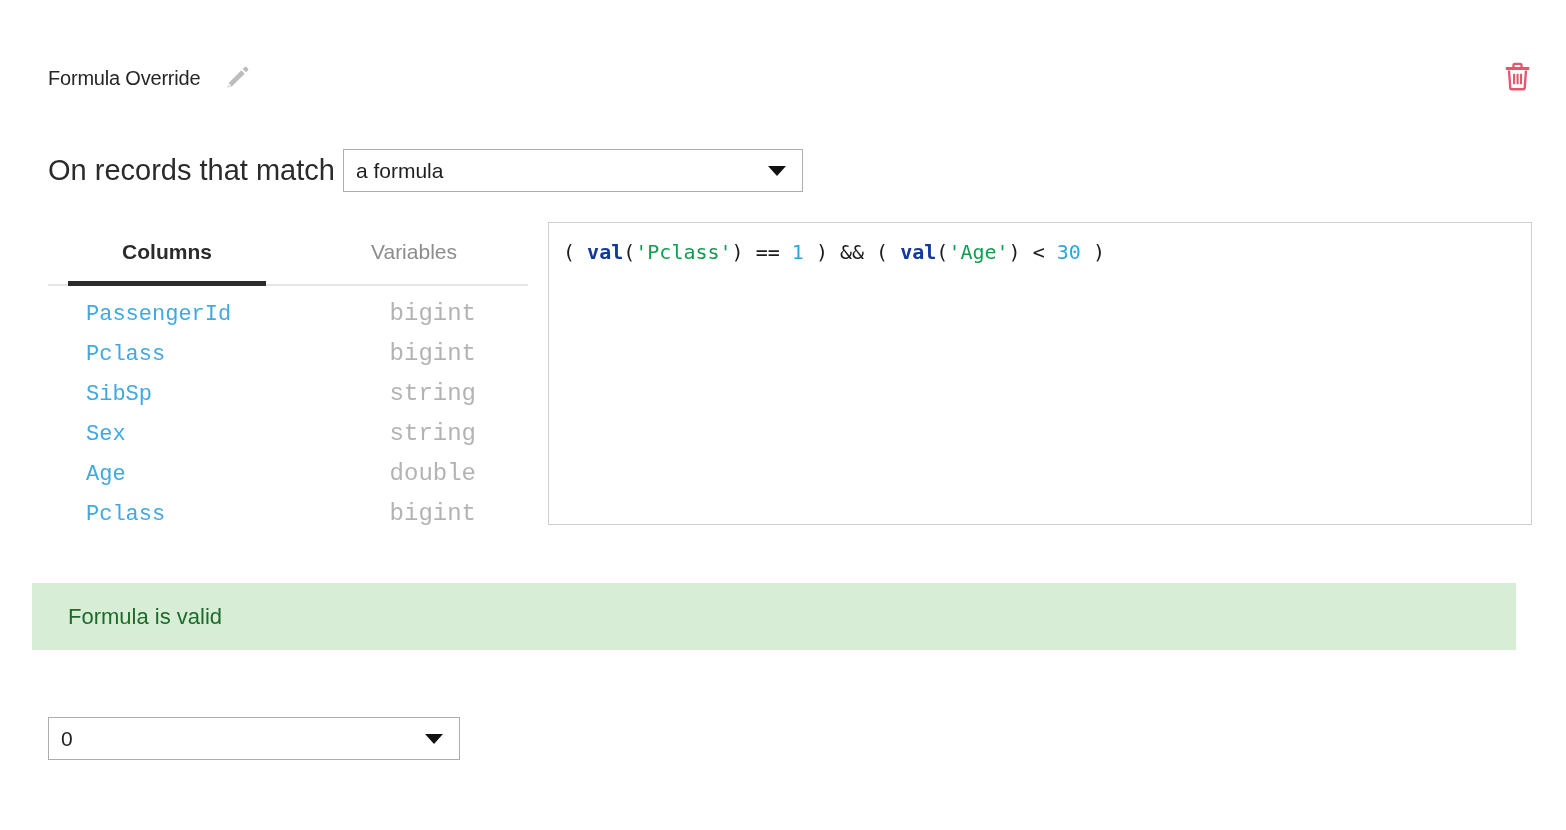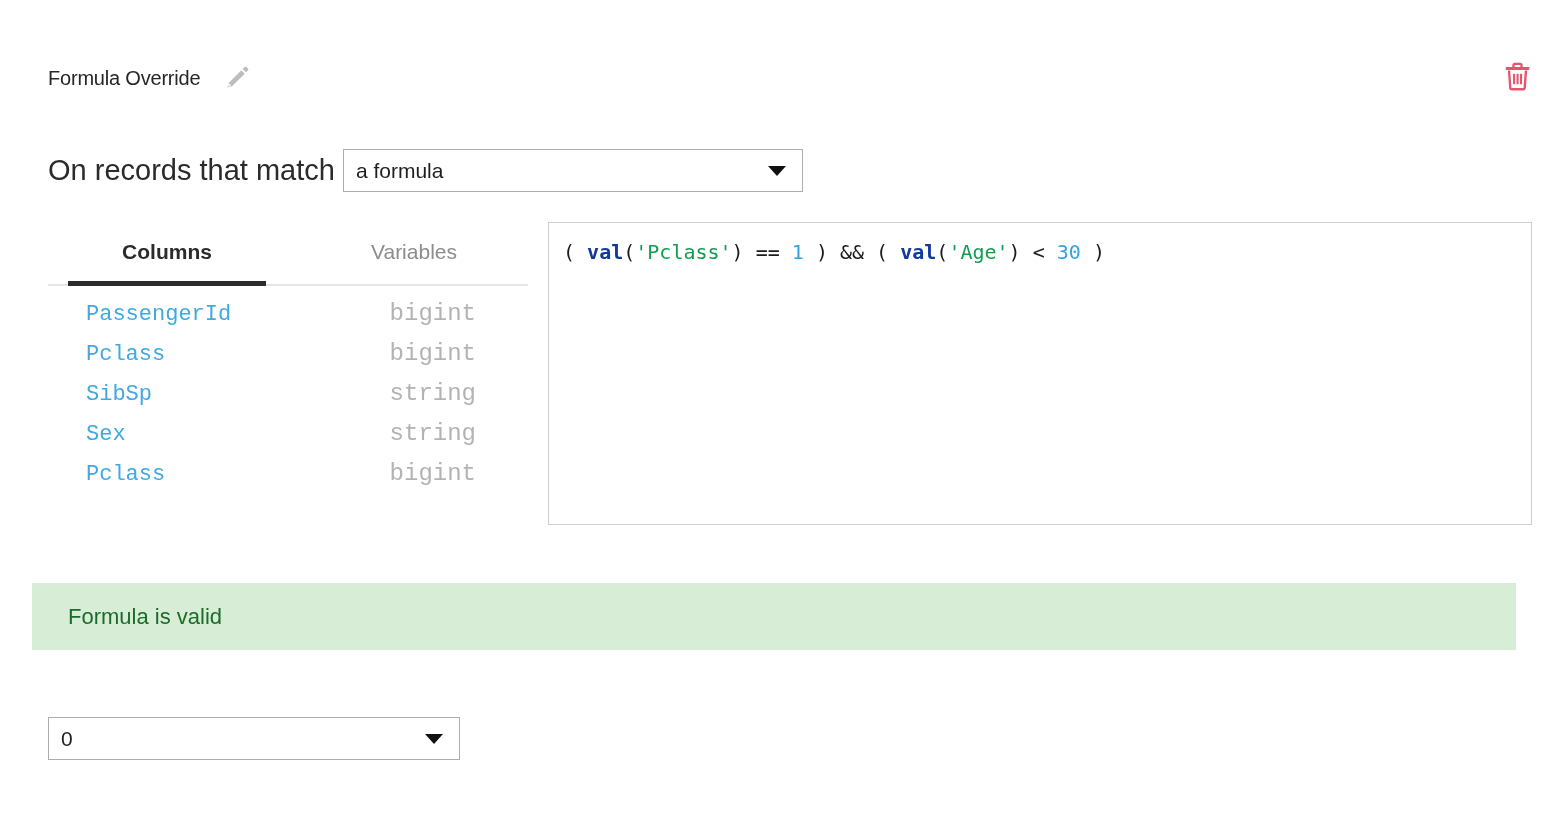--- a/index.html
+++ b/index.html
@@ -284,20 +284,24 @@
     </div>
     <div class="col-row">
       <span class="col-name">SibSp</span>
       <span class="col-type">string</span>
     </div>
     <div class="col-row">
       <span class="col-name">Sex</span>
       <span class="col-type">string</span>
     </div>
     <div class="col-row">
+      <span class="col-name">Age</span>
+      <span class="col-type">double</span>
+    </div>
+    <div class="col-row">
       <span class="col-name">Pclass</span>
       <span class="col-type">bigint</span>
     </div>
   </div>
 </div>
 
 <div class="editor">
   <div class="code-line" id="code-line"><span class="tk-punct">( </span><span class="tk-fn">val</span><span class="tk-punct">(</span><span class="tk-str">'Pclass'</span><span class="tk-punct">) </span><span class="tk-op">== </span><span class="tk-num">1</span><span class="tk-punct"> ) </span><span class="tk-op">&amp;&amp; </span><span class="tk-punct">( </span><span class="tk-fn">val</span><span class="tk-punct">(</span><span class="tk-str">'Age'</span><span class="tk-punct">) </span><span class="tk-op">&lt; </span><span class="tk-num">30</span><span class="tk-punct"> )</span></div>
 </div>
 

